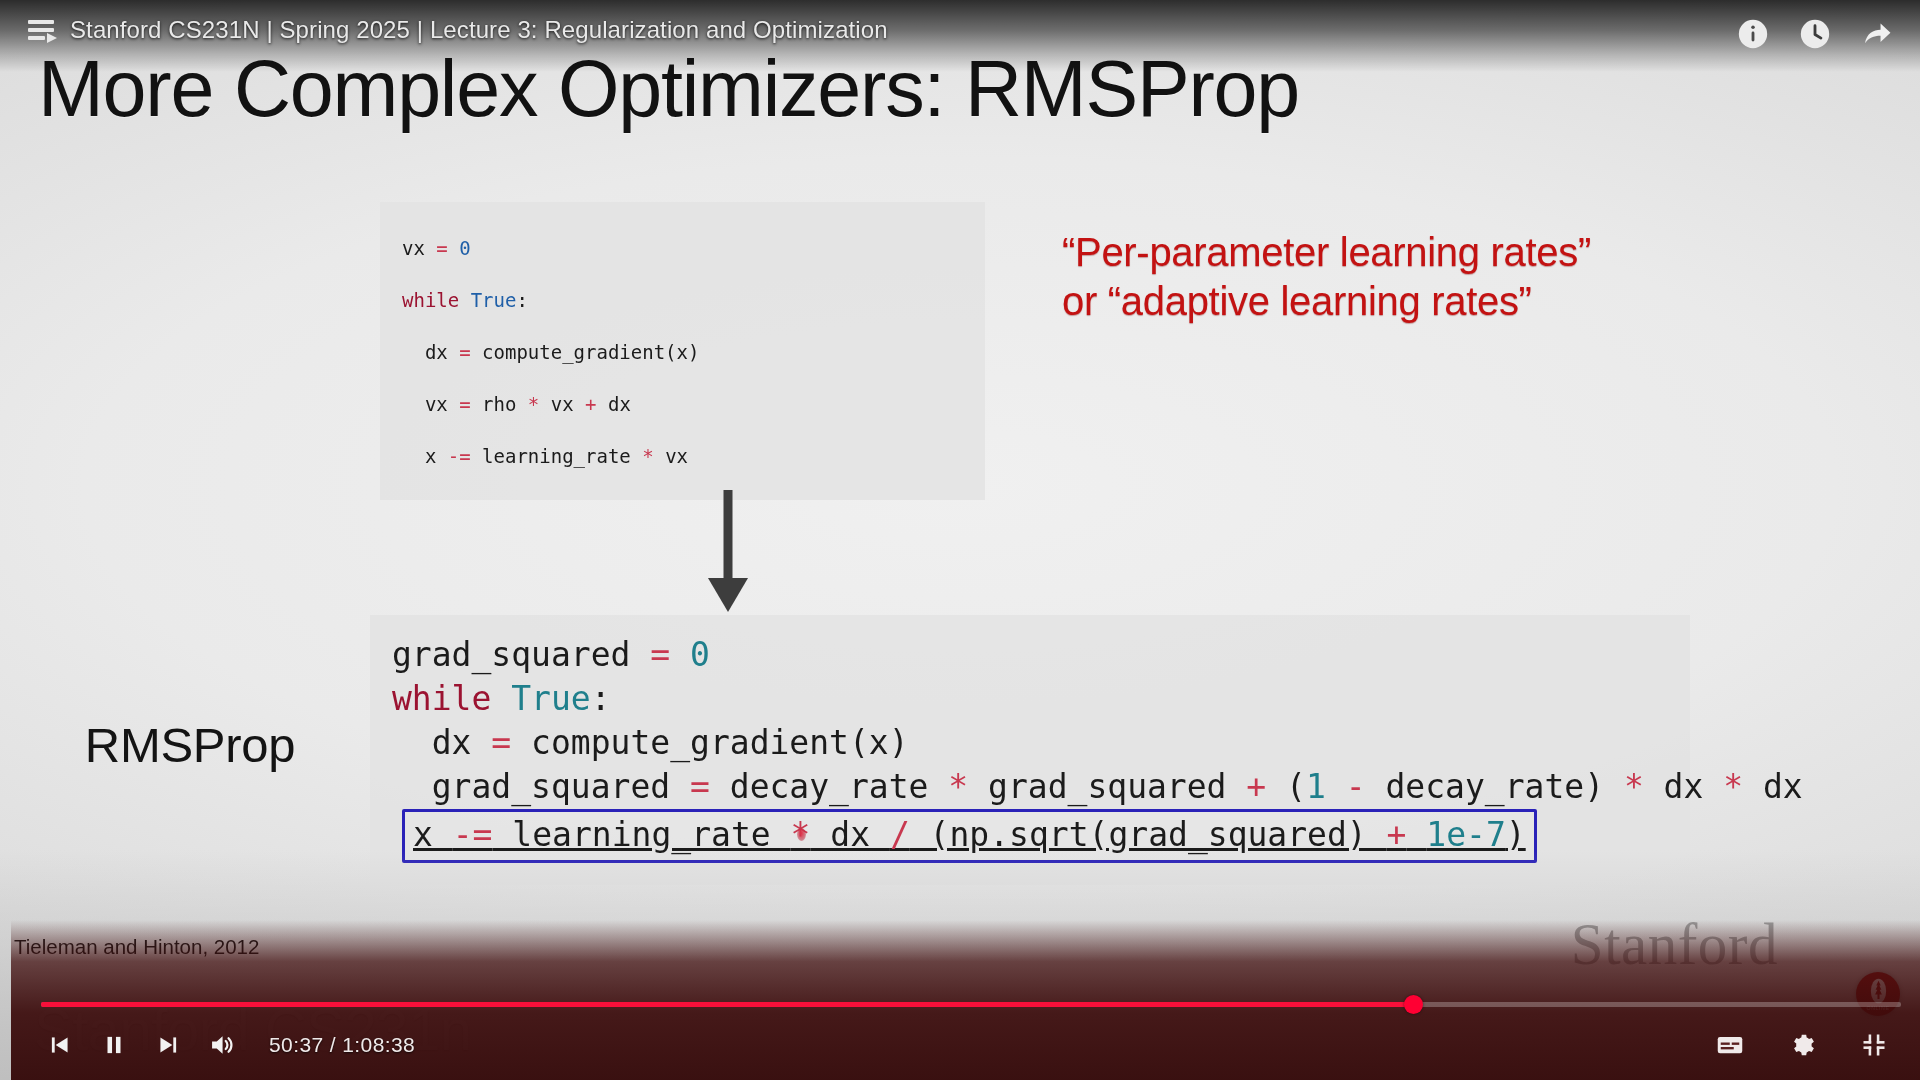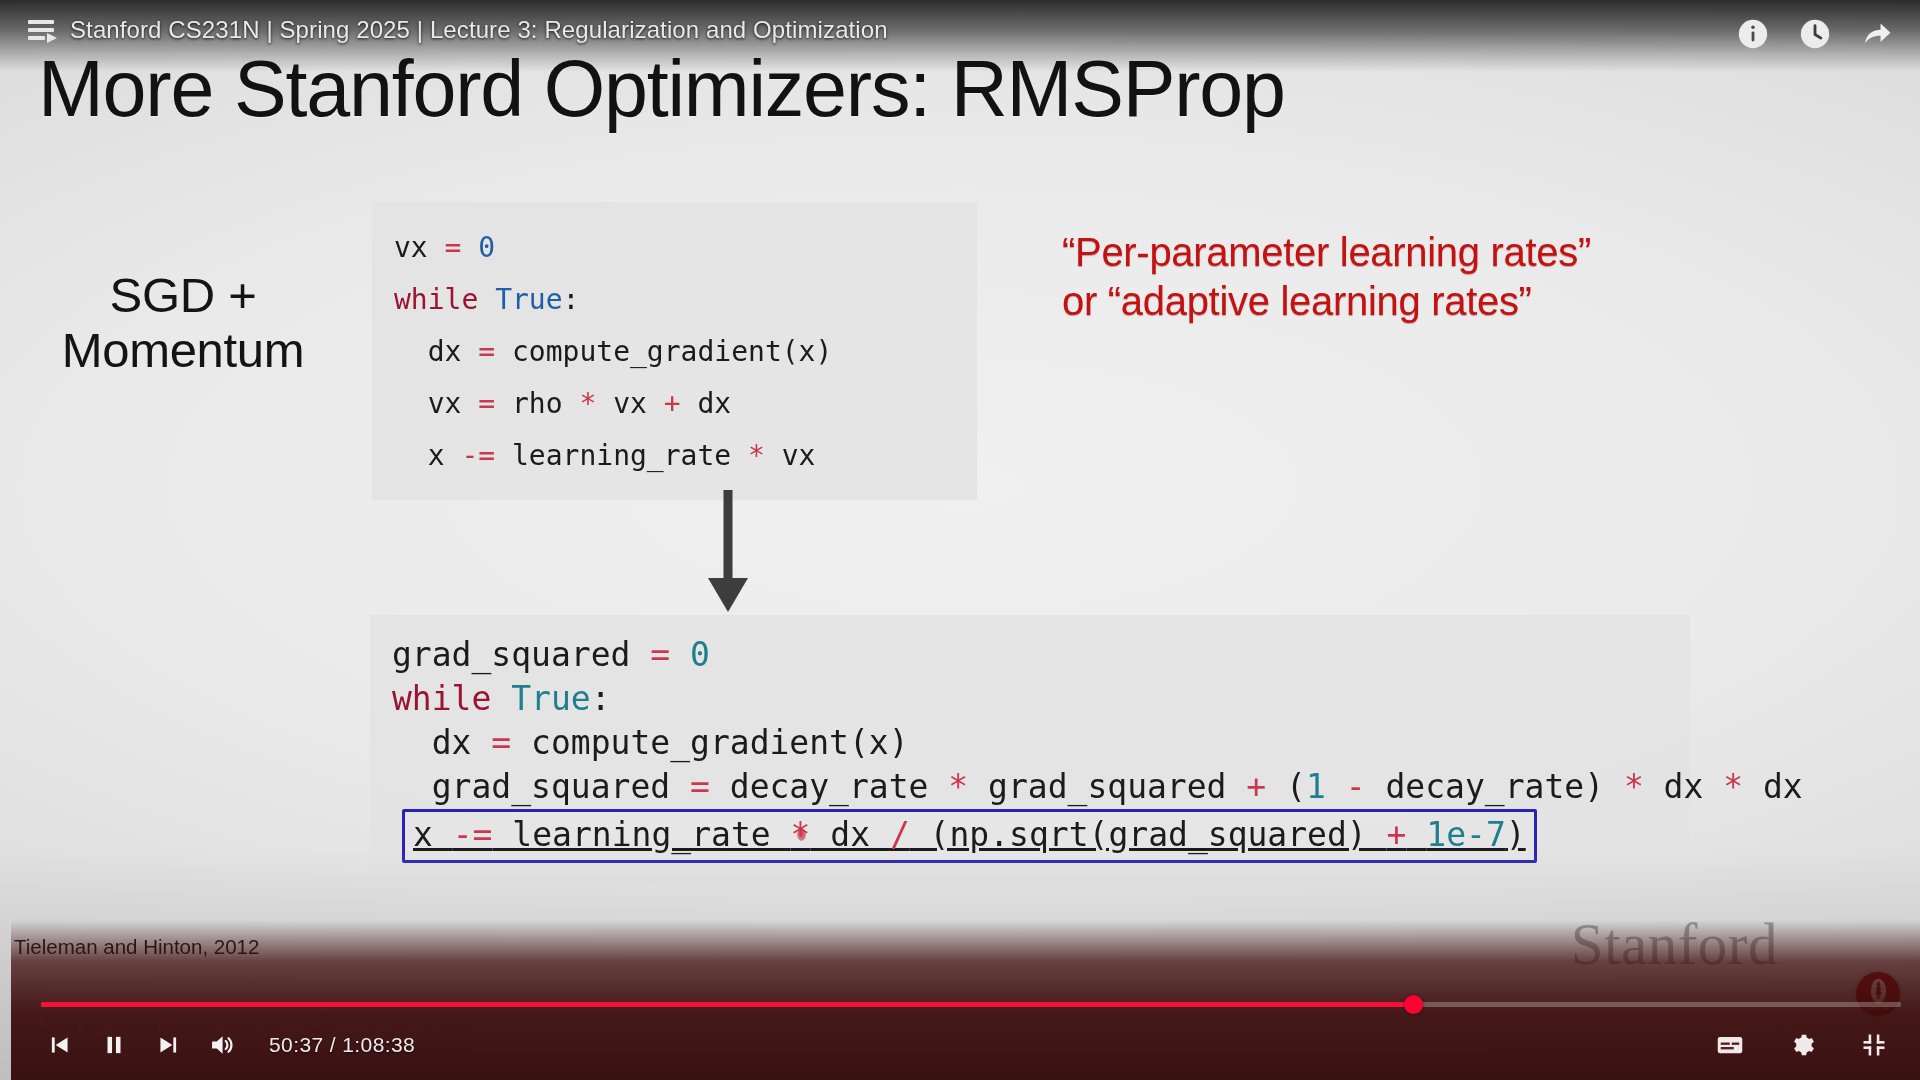--- a/index.html
+++ b/index.html
@@ -52,21 +52,21 @@
     font-weight:400; text-align:center; letter-spacing:-.3px;
   }
   #lbl-sgd{ left:8px; top:268px; width:350px; }
   #lbl-rms{ left:30px; top:718px; width:320px; }
 
   .codebox{
     position:absolute; background:rgba(226,226,226,.80);
     font-family:"DejaVu Sans Mono", monospace; white-space:pre;
     color:#1b1b1b;
   }
-  #code-sgd{ left:372px; top:202px; width:605px; padding:20px 22px 18px 22px; font-size:28px; line-height:52px; }
+  #code-sgd{ left:380px; top:202px; width:605px; padding:20px 22px 18px 22px; font-size:19px; line-height:52px; }
   #code-rms{ left:370px; top:615px; width:1320px; padding:18px 22px 22px 22px; font-size:33px; line-height:44px; }
 
   .op{ color:#c8384f; }        
   .kw{ color:#9b1331; }        
   .num-b{ color:#1f5fa8; }     
   .num-t{ color:#1f7f8c; }     
 
   .hl-line{
     display:inline-block; border:3px solid #2a22b8; background:rgba(255,255,255,.10);
     padding:1px 8px 3px 8px; margin-left:-8px; border-radius:2px; position:relative;text-decoration:underline;
@@ -134,35 +134,35 @@
   }
   .ctrl-right{ margin-left:auto; display:flex; align-items:center; gap:18px; }
 </style>
 </head>
 <body>
 
 <div id="stage">
 
   <div class="slide">
 
-    <div class="slide-title">More Stanford Optimizers: RMSProp</div>
-
-    <div class="side-label" id="lbl-sgd">SGD +<br>Momentum</div>
+    <div class="slide-title">More Complex Optimizers: RMSProp</div>
+
 
     <div class="codebox" id="code-sgd"><div><span>vx </span><span class="op">=</span><span> </span><span class="num-b">0</span></div><div><span class="kw">while</span><span> </span><span class="num-b">True</span><span>:</span></div><div><span>  dx </span><span class="op">=</span><span> compute_gradient(x)</span></div><div><span>  vx </span><span class="op">=</span><span> rho </span><span class="op">*</span><span> vx </span><span class="op">+</span><span> dx</span></div><div><span>  x </span><span class="op">-=</span><span> learning_rate </span><span class="op">*</span><span> vx</span></div></div>
 
     <div class="quote">“Per-parameter learning rates”<br>or “adaptive learning rates”</div>
 
     <div class="arrow">
       <svg width="56" height="125" viewBox="0 0 56 125">
         <line x1="28" y1="2" x2="28" y2="94" stroke="#3d3d3d" stroke-width="9"></line>
         <polygon points="28,124 8,90 48,90" fill="#3d3d3d"></polygon>
       </svg>
     </div>
 
+    <div class="side-label" id="lbl-rms">RMSProp</div>
 
     <div class="codebox" id="code-rms"><div><span>grad_squared </span><span class="op">=</span><span> </span><span class="num-t">0</span></div><div><span class="kw">while</span><span> </span><span class="num-t">True</span><span>:</span></div><div><span>  dx </span><span class="op">=</span><span> compute_gradient(x)</span></div><div><span>  grad_squared </span><span class="op">=</span><span> decay_rate </span><span class="op">*</span><span> grad_squared </span><span class="op">+</span><span> (</span><span class="num-t">1</span><span> </span><span class="op">-</span><span> decay_rate) </span><span class="op">*</span><span> dx </span><span class="op">*</span><span> dx</span></div><div style="padding-left: 18px;"><span class="hl-line" style="border-color: rgb(42, 34, 184);"><span>x </span><span class="op">-=</span><span> learning_rate </span><span class="op">*</span><span> dx </span><span class="op">/</span><span> (np.sqrt(grad_squared) </span><span class="op">+</span><span> </span><span class="num-t">1e-7</span><span>)</span><span class="cursor-dot"></span></span></div></div>
 
     <div class="slide-bottomfade"></div>
 
     <div class="citation">Tieleman and Hinton, 2012</div>
 
     <div class="stanford-word">Stanford</div>
 
     <div class="so-badge">

